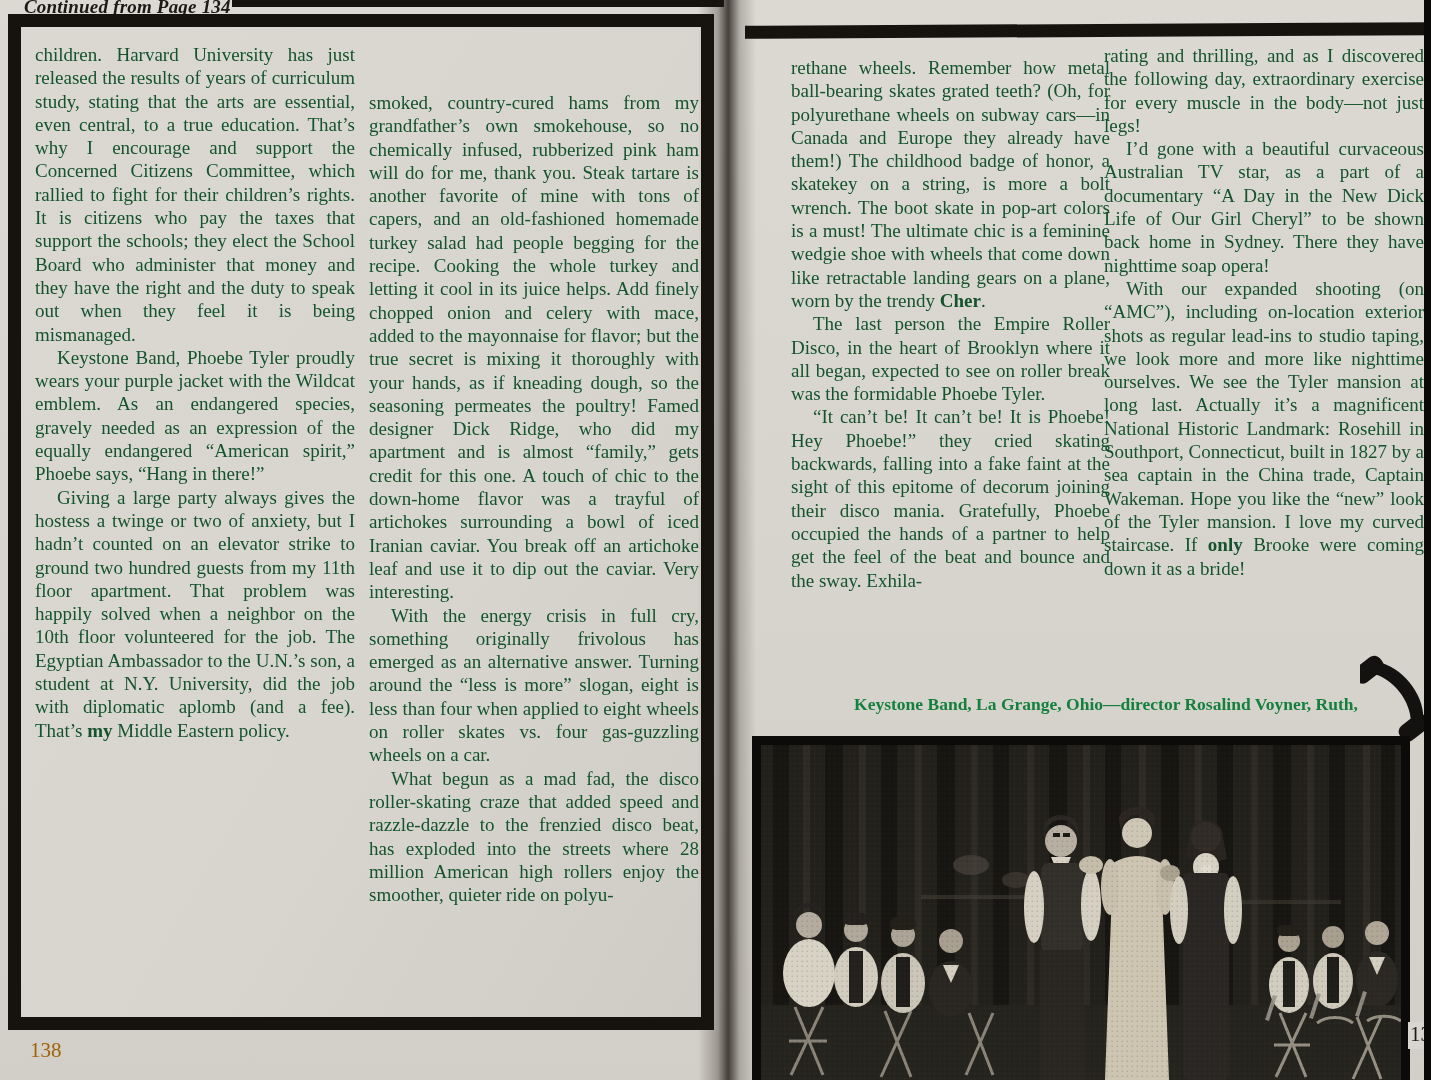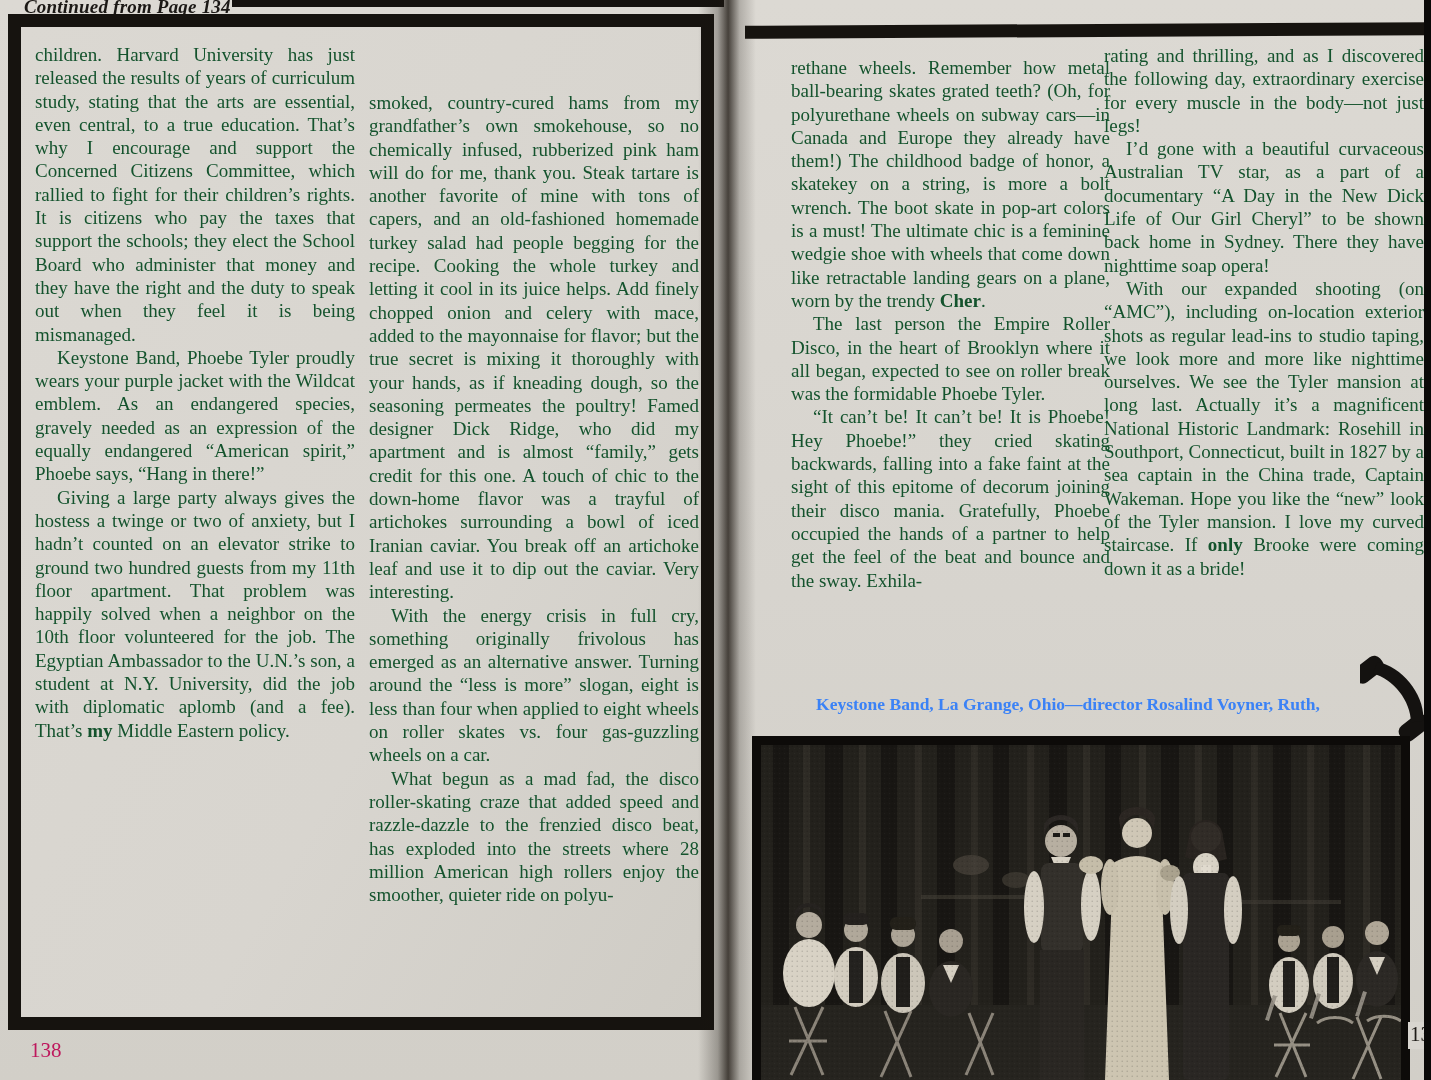--- a/index.html
+++ b/index.html
@@ -21,32 +21,32 @@
     color:#1b1815;letter-spacing:.2px;white-space:nowrap;
   }
   .col{position:absolute;text-align:justify;font-size:19px;line-height:23.3px;color:#14532d;}
   #col1{left:35px;top:43px;width:320px;}
   #col2{left:369px;top:43px;width:330px;margin-top:48px;}
   #col3{left:767px;top:56px;width:319px;margin-left:24px;}
   #col4{left:1104px;top:44px;width:320px;}
   .para{margin:0;}
   .para.indent{text-indent:22px;}
   .b{font-weight:bold;}
-  #page-num-left{left:30px;top:1038px;font-size:21px;color:#be185d;}
+  #page-num-left{left:30px;top:1038px;font-size:21px;color:#a16207;}
   #page-num-right{left:1408px;top:1022px;font-size:21px;color:#1e1b17;background:#d8d5cf;padding:0 2px 2px 2px;}
   #right-top-rule{left:745px;top:24px;width:686px;height:13px;background:#16130f;transform:rotate(-0.3deg);}
   #top-edge-strip{left:232px;top:0;width:492px;height:7px;background:#14110e;}
   #gutter-shadow{
     left:698px;top:0;width:58px;height:1080px;
     background:linear-gradient(90deg,rgba(25,20,14,0) 0%,rgba(25,20,14,0.30) 34%,rgba(28,22,16,0.78) 52%,rgba(25,20,14,0.22) 72%,rgba(25,20,14,0) 100%);
   }
   #scan-edge-right{left:1424px;top:0;width:7px;height:1080px;background:#0a0908;}
   #caption{
-    left:768px;top:694px;width:600px;text-align:center;
-    font-weight:bold;font-size:17.5px;line-height:21.5px;color:#3b82f6;
+    left:806px;top:694px;width:600px;text-align:center;
+    font-weight:bold;font-size:17.5px;line-height:21.5px;color:#15803d;
   }
   #phone-dingbat{left:1360px;top:648px;width:64px;height:100px;}
   #photo-frame{
     left:752px;top:736px;width:658px;height:344px;box-sizing:border-box;
     border:9px solid #0d0b09;border-bottom:none;background:#23211e;
   }
   #photo-frame svg{display:block;width:100%;height:100%;}
 </style>
 </head>
 <body>

